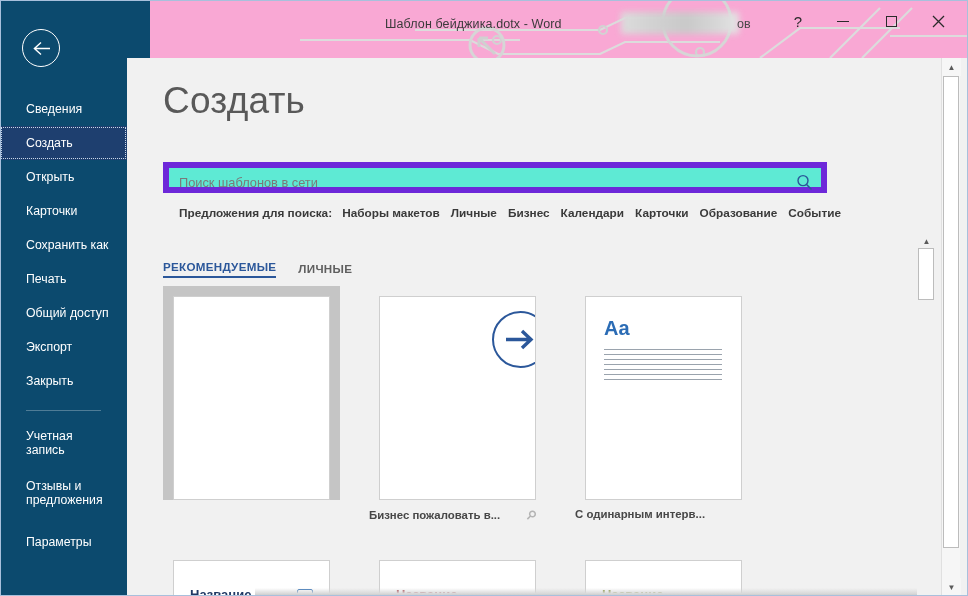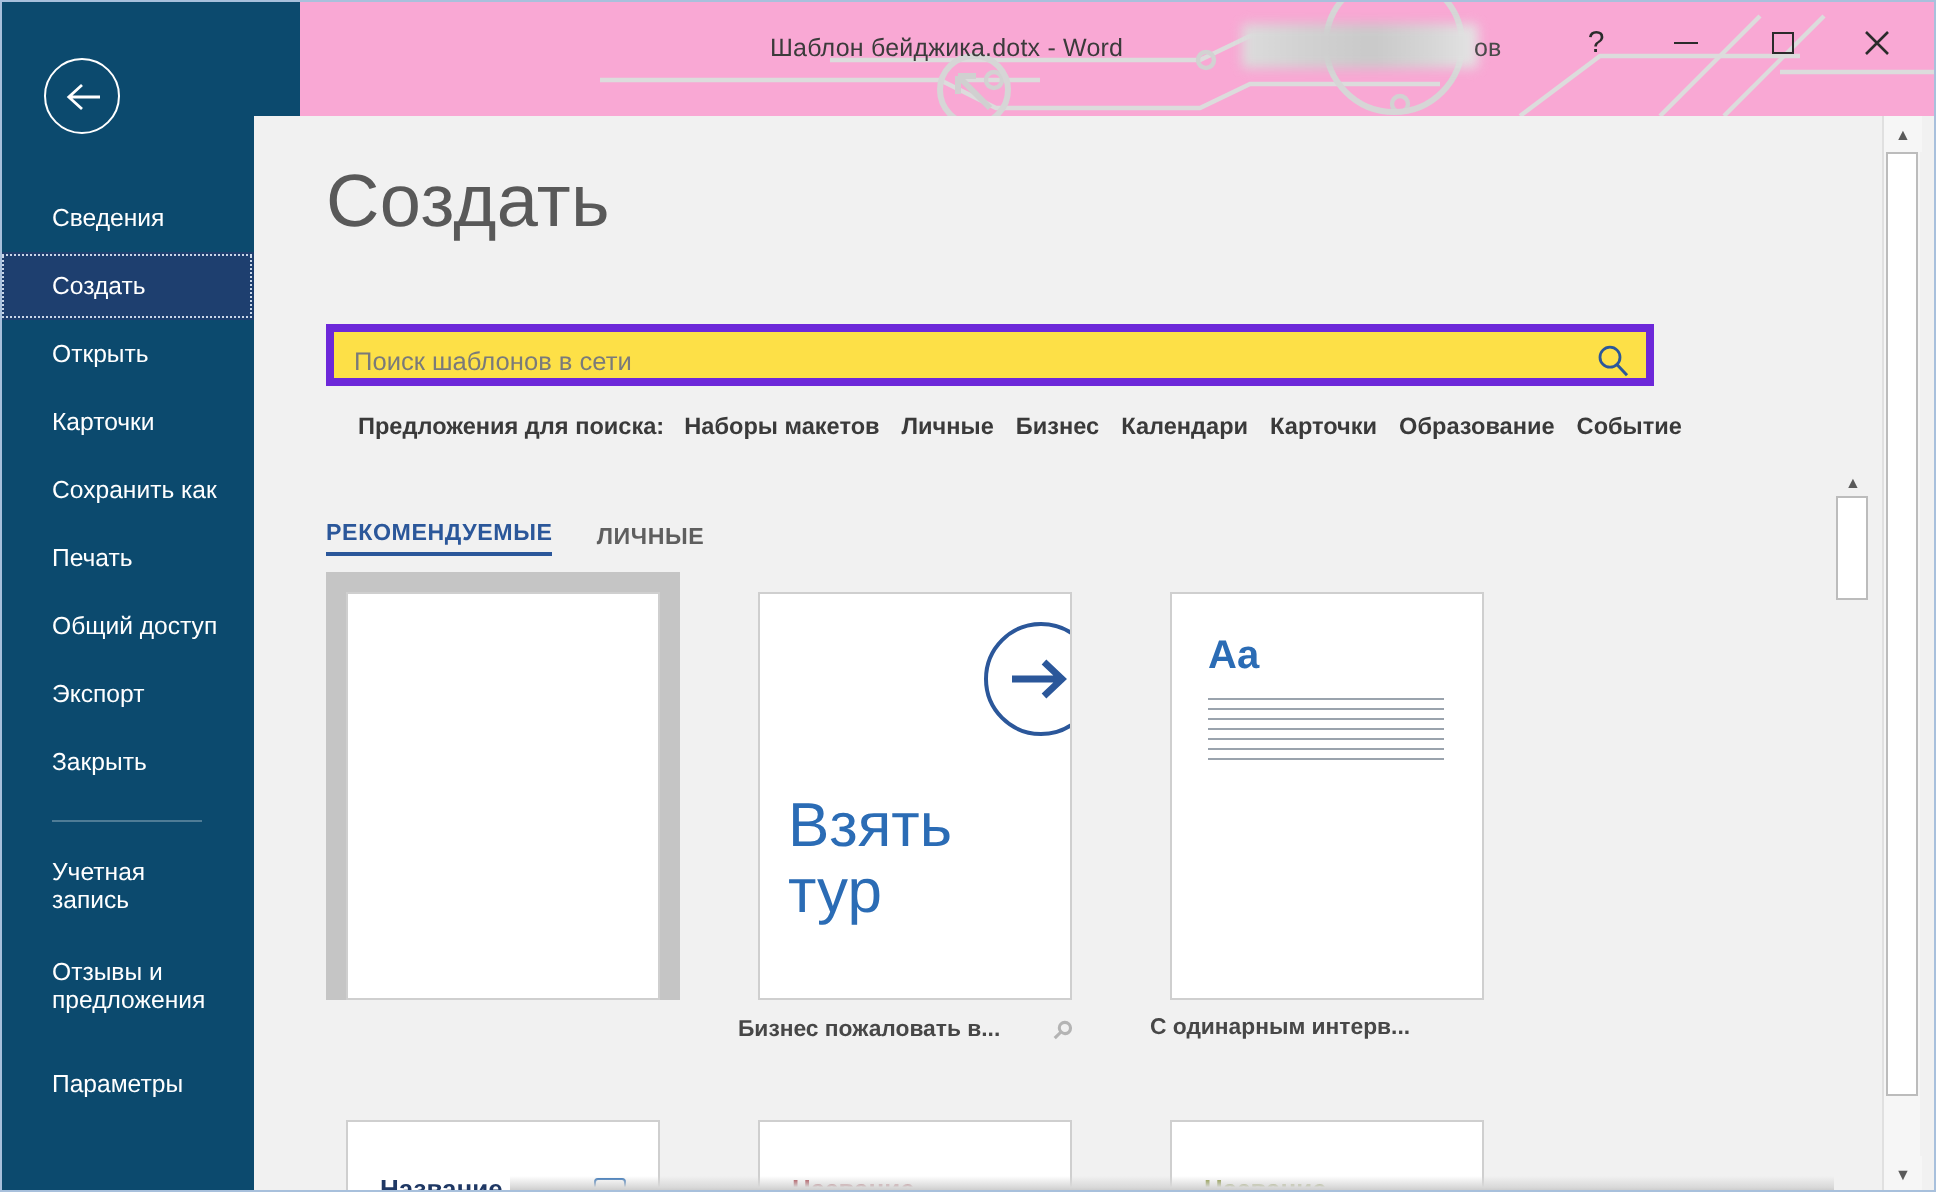--- a/index.html
+++ b/index.html
@@ -101,22 +101,22 @@
   .page-title {
     position: absolute; left: 36px; top: 22px;
     font-size: 37px; font-weight: 300; color: #595959;
     letter-spacing: .2px;
   }
 
   
   .search-wrap {
     position: absolute; left: 36px; top: 104px;
     width: 664px; height: 31px;
-    background: #fde047;
-    border: 4px solid #6d28d9;
+    background: #5eead4;
+    border: 6px solid #6d28d9;
     padding-left: 14px;
   }
   .search-input {
     position: absolute; left: 0; top: 0;
     width: 628px; height: 29px;
     border: 0; outline: 0; background: transparent;
     padding: 0 10px;
     font-family: "Liberation Sans", sans-serif;
     font-size: 12.8px; color: #6b6b6b;
   }
@@ -384,24 +384,20 @@
         </div>
 
         <div class="tpl">
           <div class="tpl-box">
             <div class="tpl-thumb">
               <div class="tour-circle">
                 <svg width="53" height="53" viewBox="0 0 53 53">
                   <path d="M12 26.5 H36 M28 18 L37 26.5 L28 35" stroke="#2b579a" stroke-width="3.4" fill="none"></path>
                 </svg>
               </div>
-              <div class="tour-text">
-                <div>Взять</div>
-                <div>тур</div>
-              </div>
             </div>
           </div>
           <div class="tpl-caption">
             <span>Бизнес пожаловать в...</span>
             <span class="pin">⚲</span>
           </div>
         </div>
 
         <div class="tpl">
           <div class="tpl-box">

